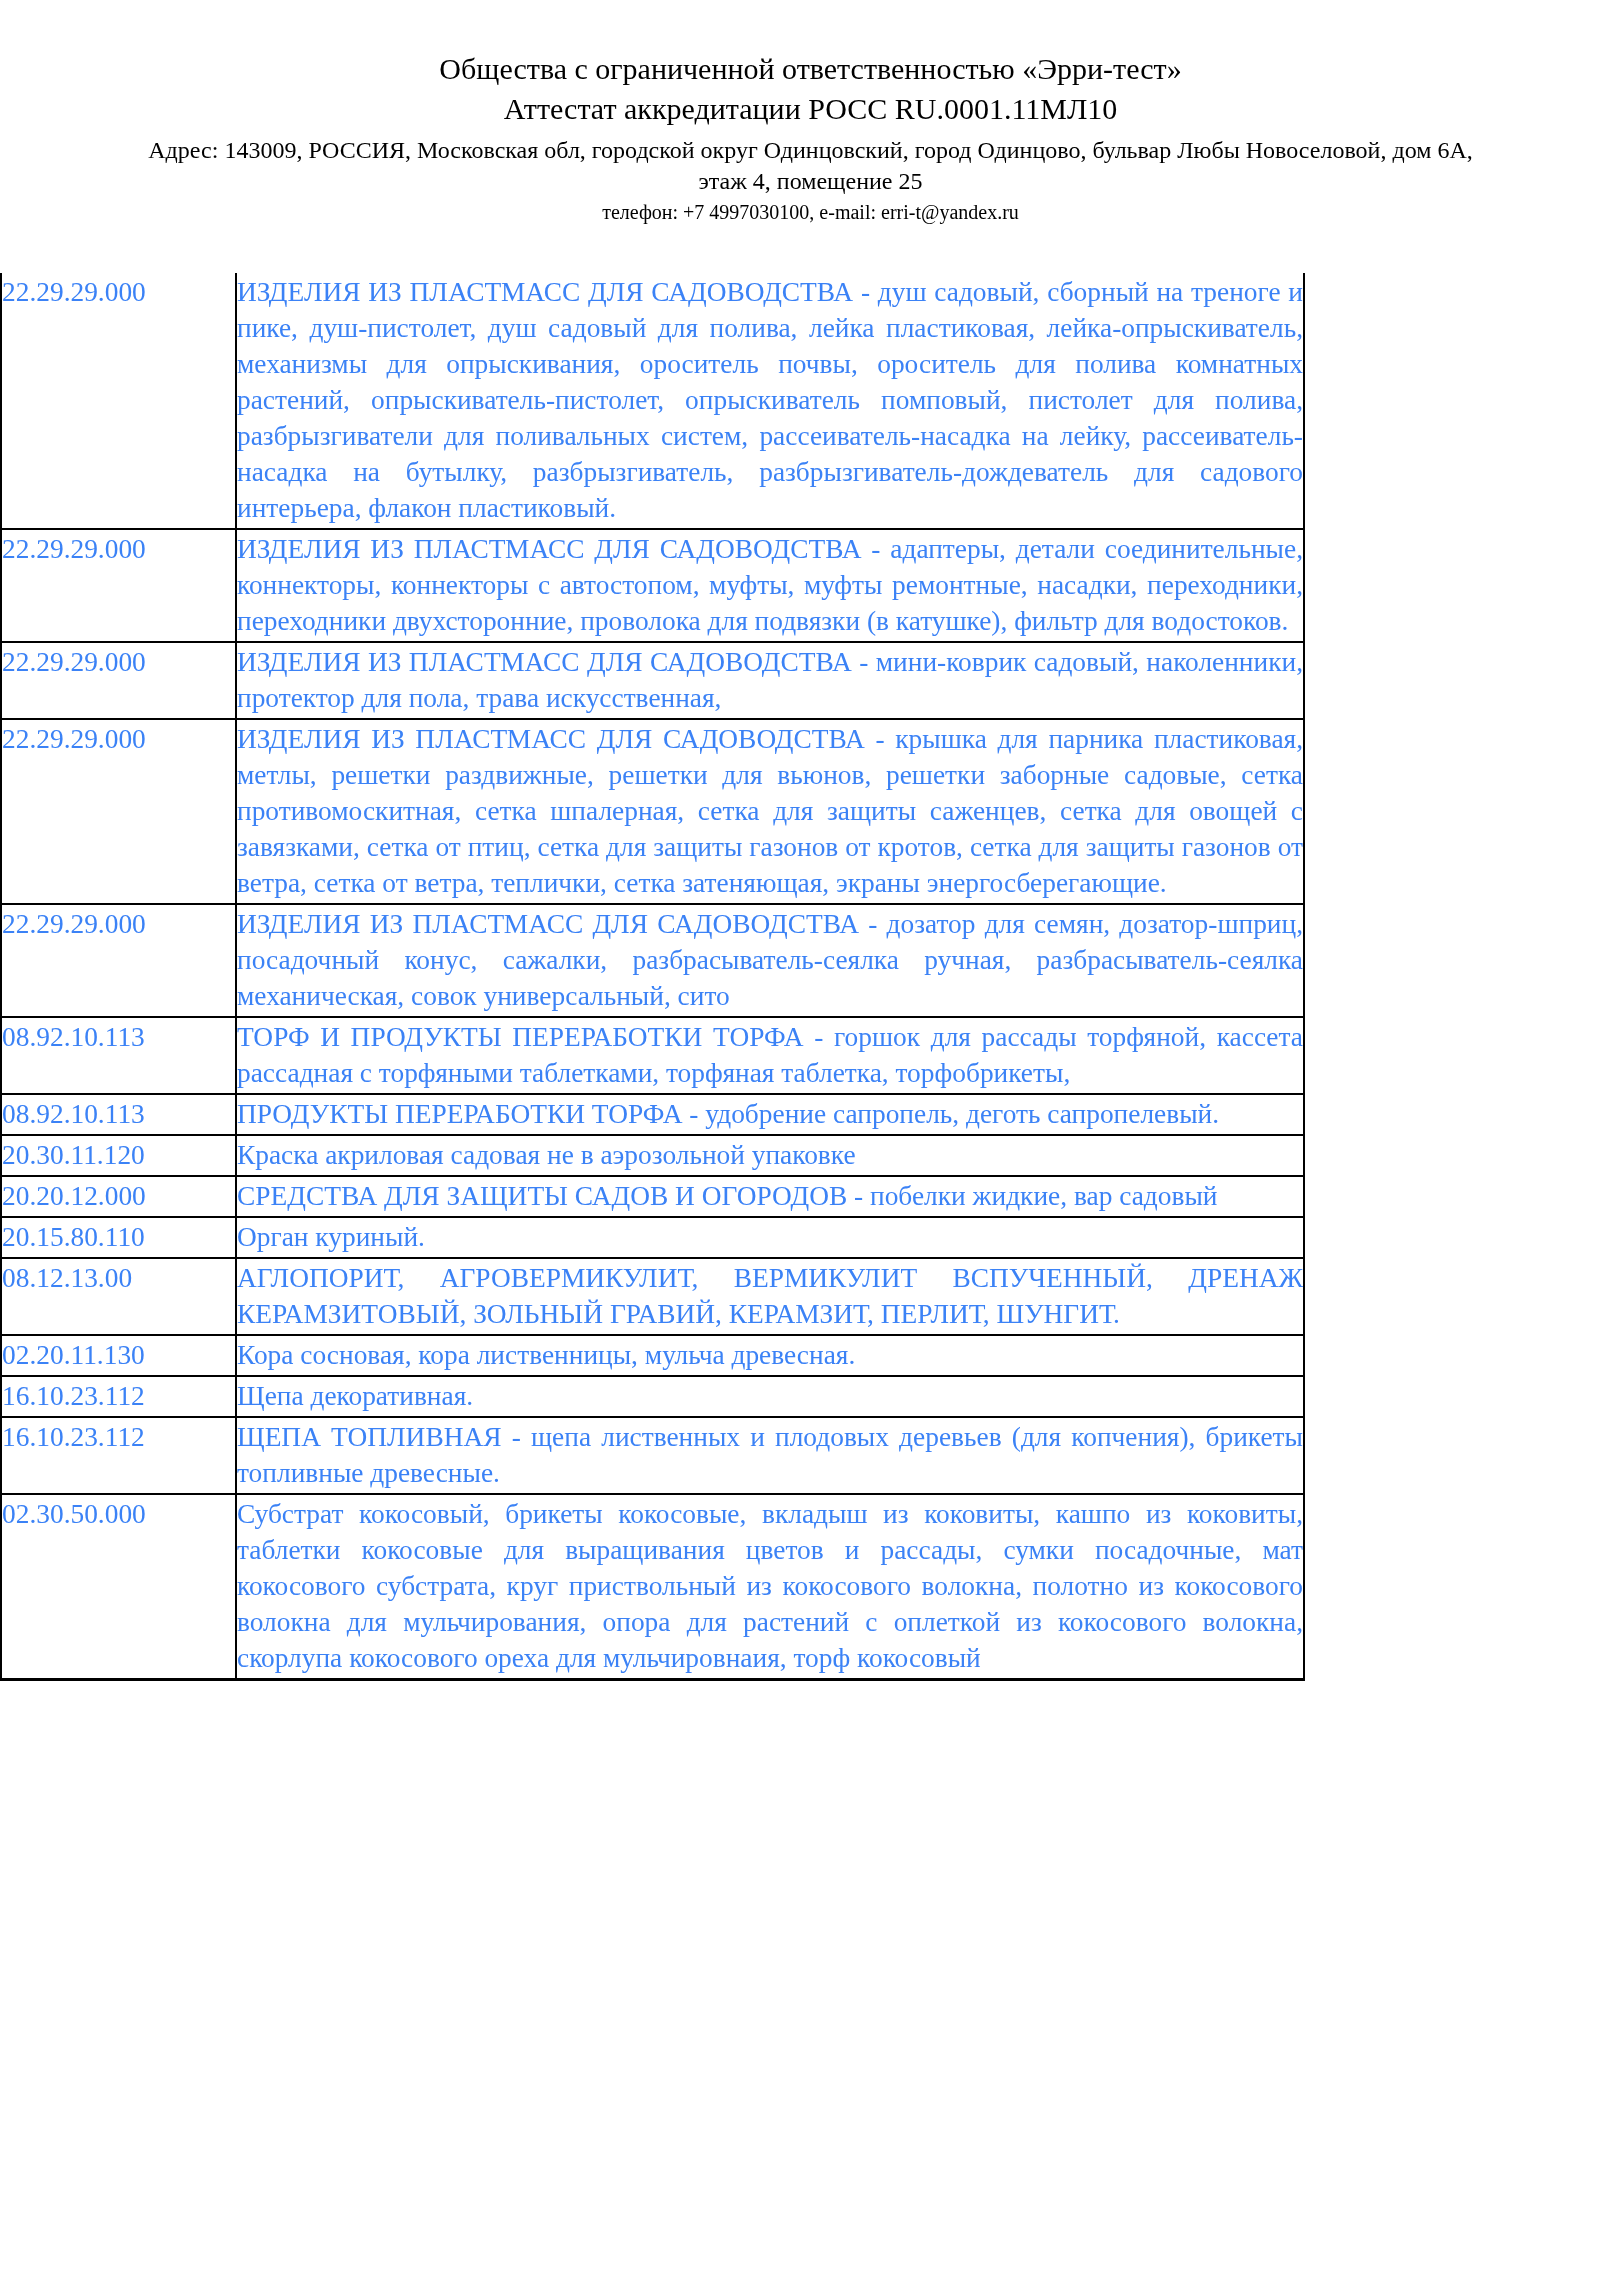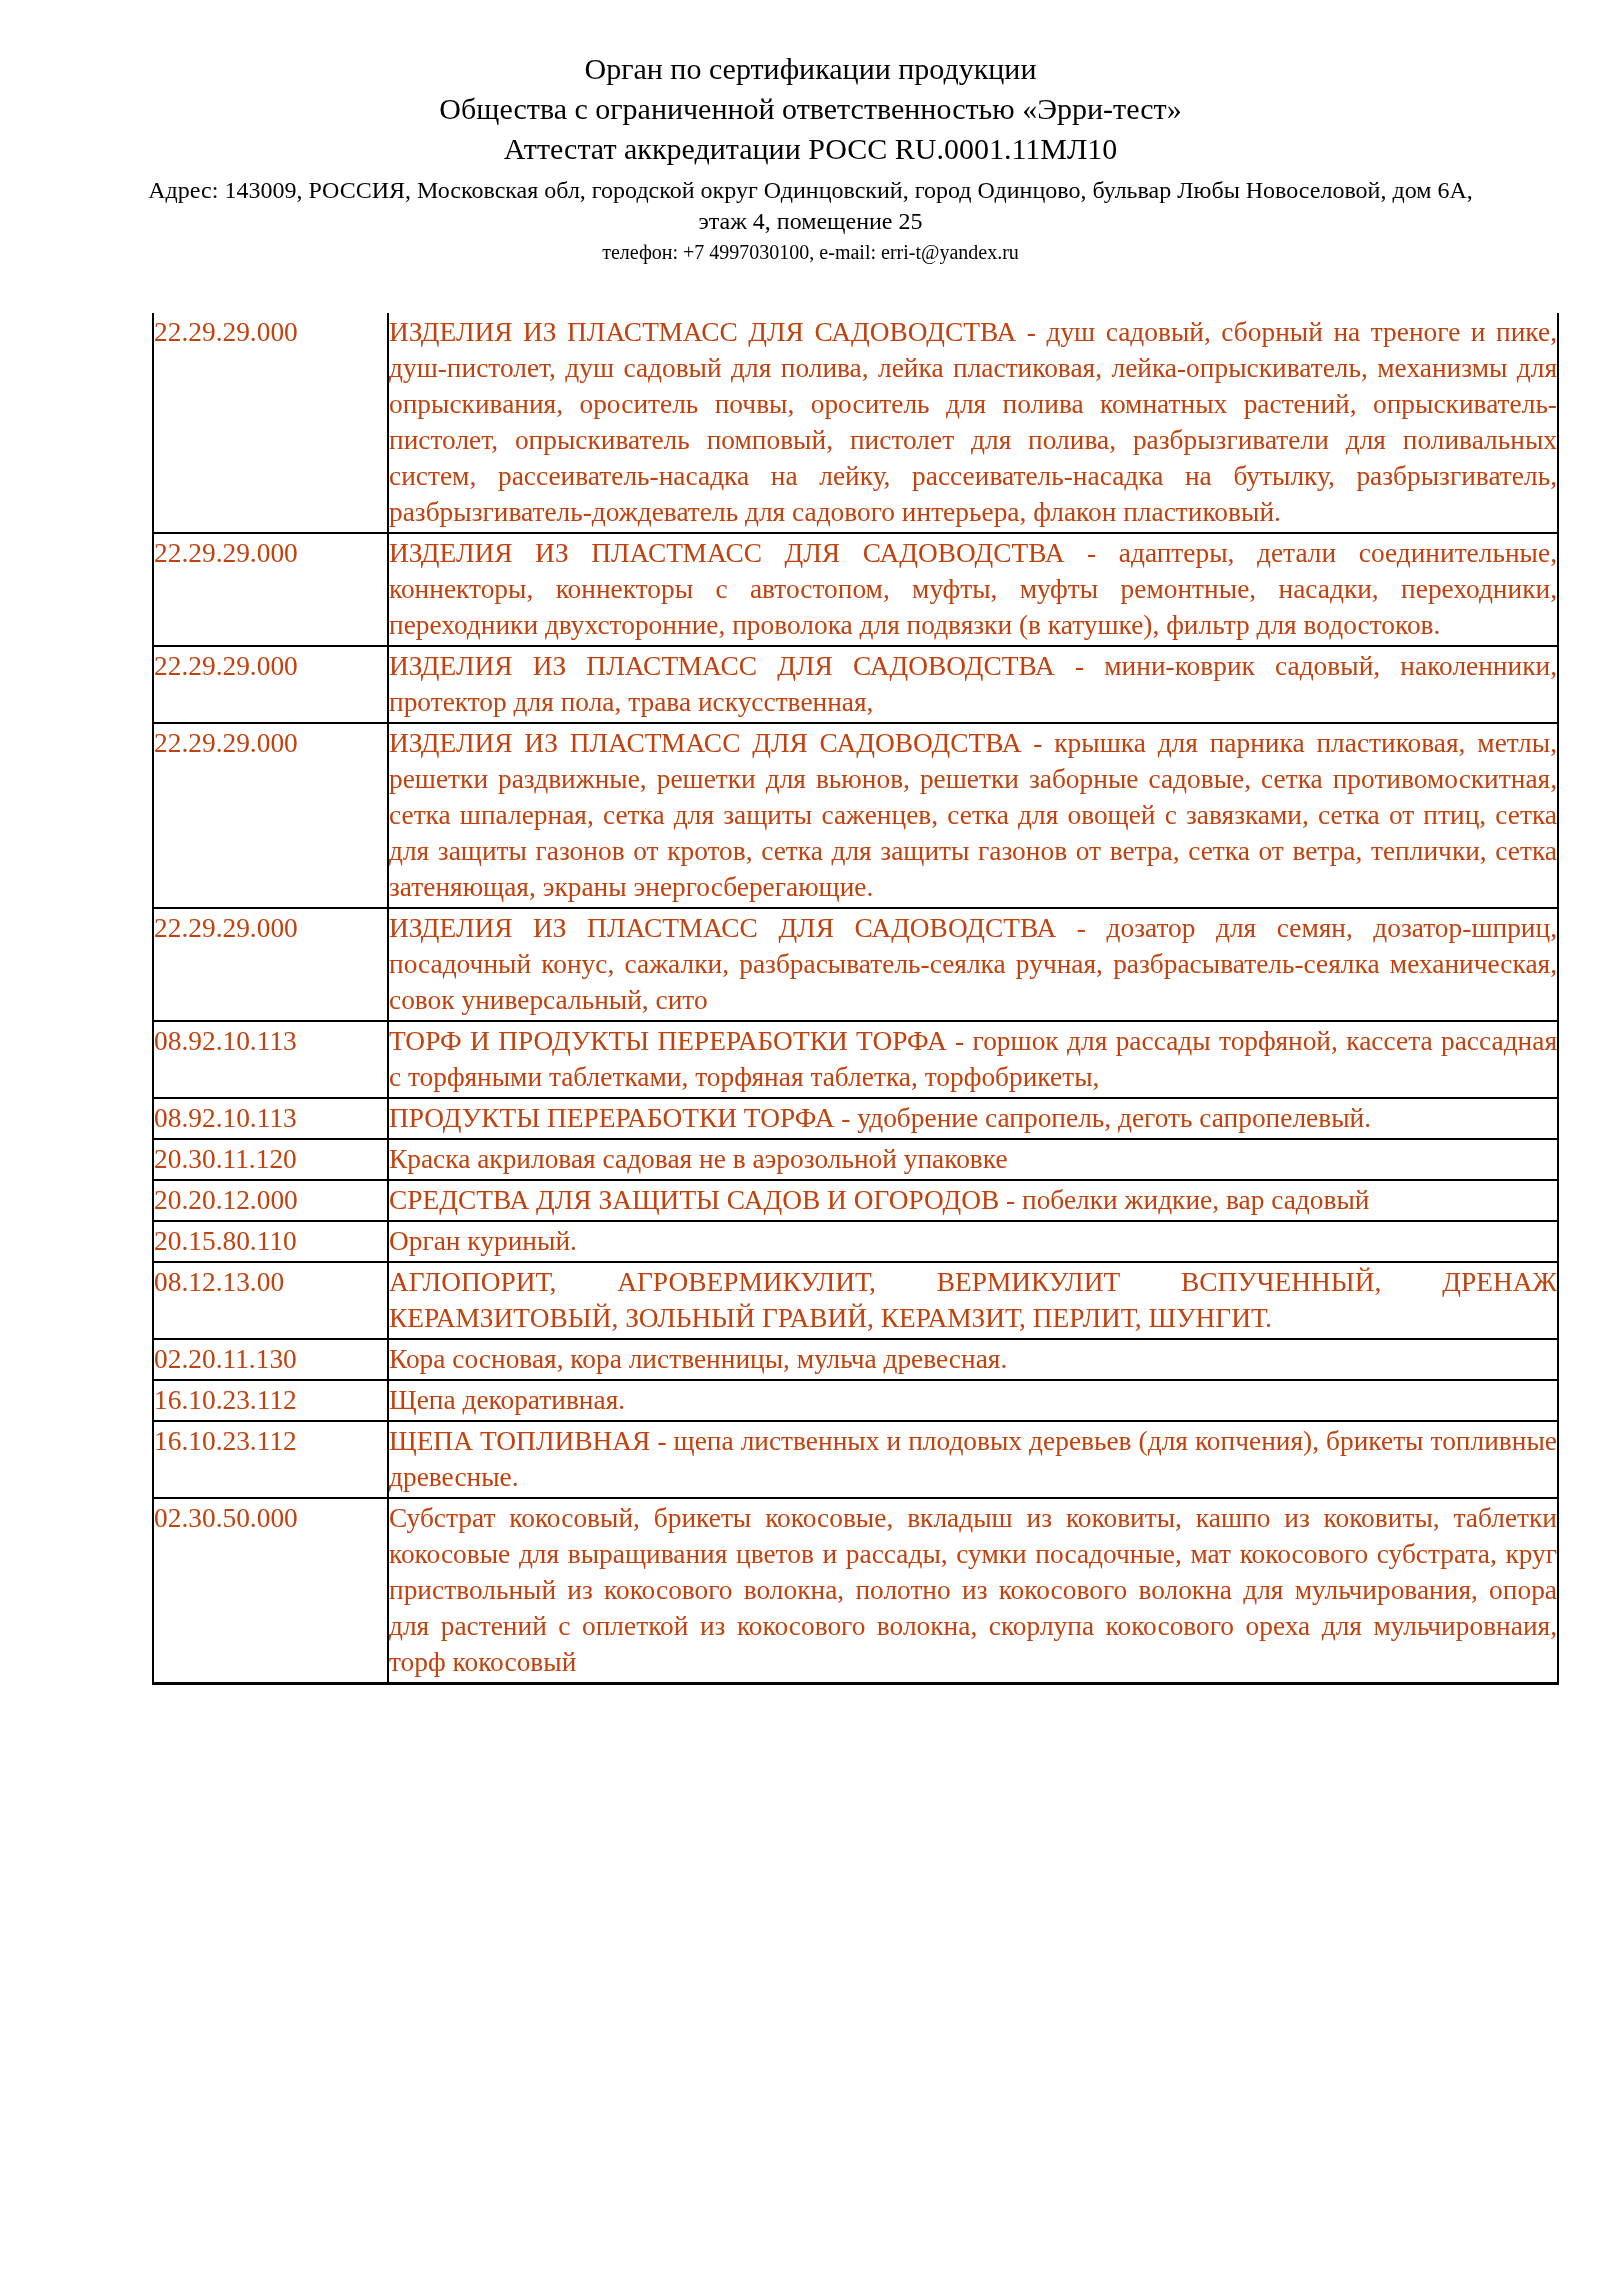--- a/index.html
+++ b/index.html
@@ -38,25 +38,24 @@
     font-size: 20px;
     line-height: 31px;
   }
   
   .cert-table-wrap {
     margin-top: 45px;
   }
   table.cert-table {
     border-collapse: collapse;
     table-layout: fixed;
-    margin-left: 152px;
-    width: 1407px;
+    width: 1305px;
     font-size: 27.4px;
     line-height: 36px;
-    color: #c2410c;
+    color: #3b82f6;
   }
   table.cert-table td {
     border: 2.9px solid #000000;
     border-left-width: 2px;
     border-right-width: 2px;
     vertical-align: top;
     padding: 1px 0 2px 0;
     box-sizing: border-box;
   }
   table.cert-table tr:first-child td {
@@ -75,21 +74,20 @@
     padding-right: 14.7px;
     text-align: justify;
   }
 </style>
 </head>
 <body>
 
 <div class="page">
 
   <div class="doc-header">
-    <div class="big-line">Орган по сертификации продукции</div>
     <div class="big-line">Общества с ограниченной ответственностью «Эрри-тест»</div>
     <div class="big-line">Аттестат аккредитации РОСС RU.0001.11МЛ10</div>
     <div class="small-block">Адрес: 143009, РОССИЯ, Московская обл, городской округ Одинцовский, город Одинцово, бульвар Любы Новоселовой, дом 6А, этаж 4, помещение 25</div>
     <div class="small-line">телефон: +7 4997030100, e-mail: erri-t@yandex.ru</div>
   </div>
 
   <div class="cert-table-wrap">
     <table class="cert-table">
       <tbody id="table-body">
   <tr>

